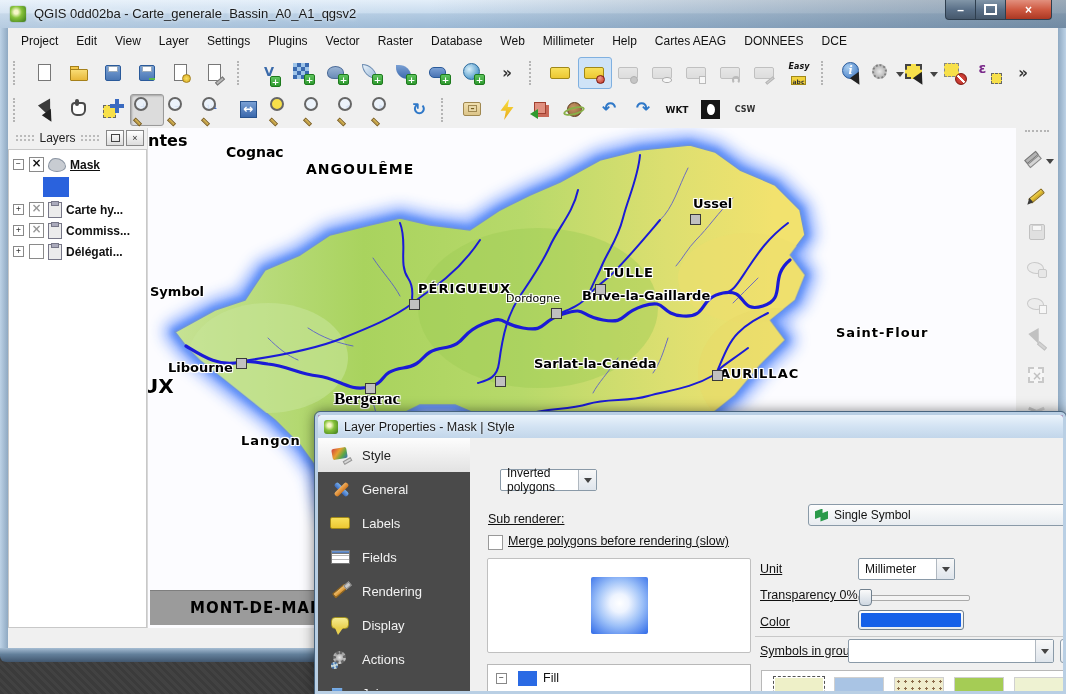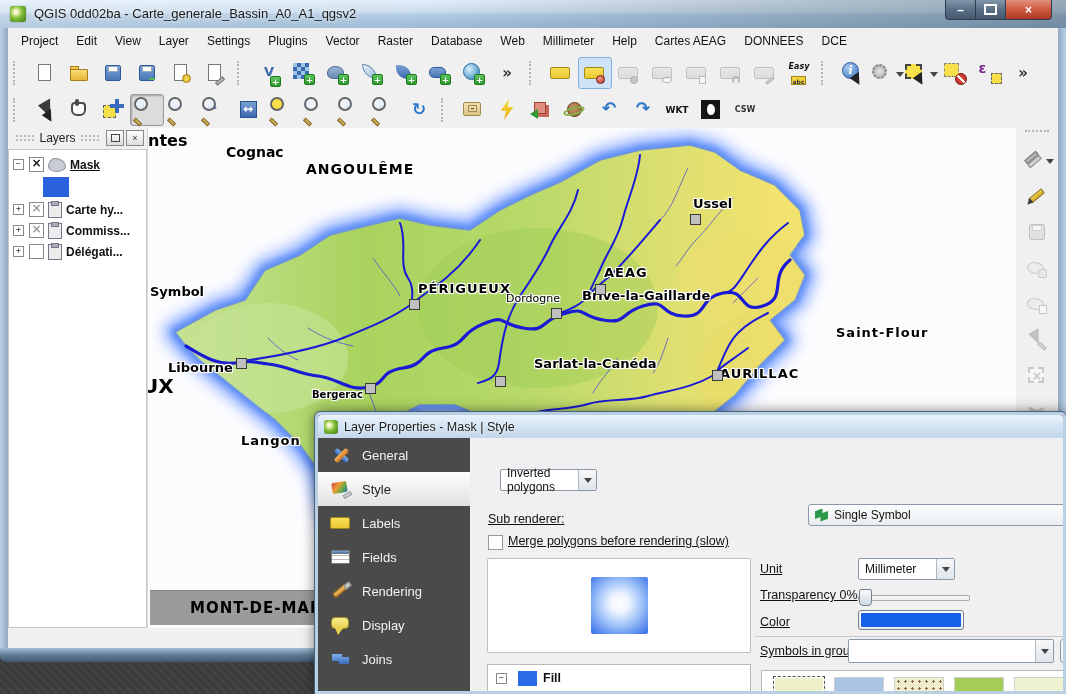--- a/index.html
+++ b/index.html
@@ -228,21 +228,21 @@
   #slider .groove{position:absolute;left:0;right:0;top:6px;height:4px;background:#f4f4f4;border:1px solid #aaa;border-radius:2px;}
   #slider .handle{position:absolute;left:1px;top:0;width:11px;height:15px;background:linear-gradient(#fafafa,#cfd8e2);
      border:1px solid #70808e;border-radius:2px 2px 4px 4px;}
   #color-btn{position:absolute;left:540px;top:172px;width:106px;height:20px;border:1px solid #70808e;border-radius:3px;padding:2px;box-sizing:border-box;background:linear-gradient(#fdfdfd,#e8ecf0);}
   #color-btn .cfill{width:100%;height:100%;border-radius:1px;}
   #dlg-divider{position:absolute;left:437px;top:198px;width:310px;height:1px;background:#c8c8c8;}
   #symtree{position:absolute;left:169px;top:226px;width:262px;height:60px;background:#fff;border:1px solid #b8b8b8;}
   .trow{display:flex;align-items:center;height:26px;padding-left:8px;gap:6px;}
   .trow .sq{width:19px;height:15px;background:#2a6ae4;flex:none;}
   .trow .tl{font-size:12.5px;}
-  .trow.root .tl{font-weight:bold;}
+  .trow.root .tl{font-weight:normal;}
   #swatch-panel{position:absolute;left:443px;top:232px;width:306px;height:50px;background:#fff;border:1px solid #b8b8b8;
      display:flex;gap:10px;padding:6px 0 0 12px;box-sizing:border-box;}
   .swatch{width:50px;height:50px;border:1px solid #d0d0d0;box-sizing:border-box;}
   .swatch.dots{background-image:radial-gradient(#8a6a4a 1px,transparent 1.3px);background-size:7px 7px;}
   .swatch.selected{border:1px solid #fff;outline:1px dashed #555;}
 </style>
 </head>
 <body>
 
 <div id="qgis-window">
@@ -530,30 +530,30 @@
         <path d="M568,246 C575,230 580,215 590,205 C600,195 610,190 620,185"></path>
       </g>
       <path d="M642,132 C620,150 640,170 615,178 C590,186 600,160 575,165 C550,170 560,190 535,188 C510,186 520,170 495,178 C470,186 480,196 455,192 C430,188 440,178 415,186 C390,194 400,204 375,200 C350,196 360,186 335,196 C310,206 320,216 295,220 C270,224 280,236 255,240 C230,244 240,254 221,259 C200,264 190,250 170,248 C150,246 140,238 120,236 C105,234 100,232 92,234 C70,240 50,225 38,218" fill="none" stroke="#1b1bd6" stroke-width="3.2" stroke-linecap="round"></path>
     </svg>
     <div id="map-band">MONT-DE-MARSA</div>
     <div id="map-overlays">
         <div class="map-label" style="left: 0px; top: 3px; font-size: 16px;">ntes</div>
         <div class="map-label" style="left: 78px; top: 16px; font-size: 14px;">Cognac</div>
         <div class="map-label" style="left: 158px; top: 33px; font-size: 14px; letter-spacing: 1px;">ANGOULÊME</div>
         <div class="map-label" style="left: 545px; top: 68px; font-size: 13px;">Ussel</div>
-        <div class="map-label" style="left: 456px; top: 137px; font-size: 13px; letter-spacing: 1px;">AEAG</div>
+        <div class="map-label" style="left: 456px; top: 137px; font-size: 13px; letter-spacing: 1px;">TULLE</div>
         <div class="map-label" style="left: 270px; top: 153px; font-size: 13px; letter-spacing: 1px;">PÉRIGUEUX</div>
         <div class="map-label plain" style="left: 358px; top: 164px; font-size: 11px;">Dordogne</div>
         <div class="map-label" style="left: 414px; top: 160px; font-size: 13px; margin-left: 20px;">Brive-la-Gaillarde</div>
         <div class="map-label" style="left: 2px; top: 156px; font-size: 13px;">Symbol</div>
         <div class="map-label" style="left: 688px; top: 197px; font-size: 13px; letter-spacing: 1px;">Saint-Flour</div>
         <div class="map-label" style="left: 20px; top: 232px; font-size: 13px;">Libourne</div>
         <div class="map-label" style="left: 386px; top: 228px; font-size: 13px;">Sarlat-la-Canéda</div>
         <div class="map-label" style="left: 572px; top: 238px; font-size: 13px; letter-spacing: 1px;">AURILLAC</div>
-        <div class="map-label" style="left: 164px; top: 261px; font-size: 10px;">Bergerac</div>
+        <div class="map-label" style="left: 186px; top: 261px; font-size: 17px; font-family: Liberation Serif, serif;">Bergerac</div>
         <div class="map-label" style="left: 93px; top: 305px; font-size: 13px; letter-spacing: 1px;">Langon</div>
         <div class="map-label" style="left: -6px; top: 246px; font-size: 20px;">UX</div>
         <div class="map-marker" style="left: 261px; top: 171px;"></div>
         <div class="map-marker" style="left: 403px; top: 180px;"></div>
         <div class="map-marker" style="left: 447px; top: 156px;"></div>
         <div class="map-marker" style="left: 542px; top: 86px;"></div>
         <div class="map-marker" style="left: 217px; top: 255px;"></div>
         <div class="map-marker" style="left: 88px; top: 230px;"></div>
         <div class="map-marker" style="left: 347px; top: 248px;"></div>
         <div class="map-marker" style="left: 564px; top: 242px;"></div>
@@ -596,43 +596,47 @@
   <div id="frame-bottom" class="frame"></div>
 </div>
 
 <div id="dialog">
   <div id="dlg-title">
     <span class="dicon"></span>
     <span class="dtext">Layer Properties - Mask | Style</span>
   </div>
   <div id="dlg-body">
     <div id="dlg-sidebar">
+        <div class="dtab selected">
+          <span class="ic ic-tab-style"></span>
+          <span>Style</span>
+        </div>
         <div class="dtab">
           <span class="ic ic-tab-general"></span>
           <span>General</span>
         </div>
-        <div class="dtab selected">
-          <span class="ic ic-tab-style"></span>
-          <span>Style</span>
-        </div>
         <div class="dtab">
           <span class="ic ic-tab-labels">abc</span>
           <span>Labels</span>
         </div>
         <div class="dtab">
           <span class="ic ic-tab-fields"></span>
           <span>Fields</span>
         </div>
         <div class="dtab">
           <span class="ic ic-tab-rendering"></span>
           <span>Rendering</span>
         </div>
         <div class="dtab">
           <span class="ic ic-tab-display"></span>
           <span>Display</span>
+        </div>
+        <div class="dtab">
+          <span class="ic ic-tab-actions"></span>
+          <span>Actions</span>
         </div>
         <div class="dtab">
           <span class="ic ic-tab-joins"></span>
           <span>Joins</span>
         </div>
       </div>
 
     <div class="combo" id="renderer-combo" style="left:182px;top:31px;width:97px;height:22px;">
       <span>Inverted polygons</span>
       <span class="cbtn"></span>

